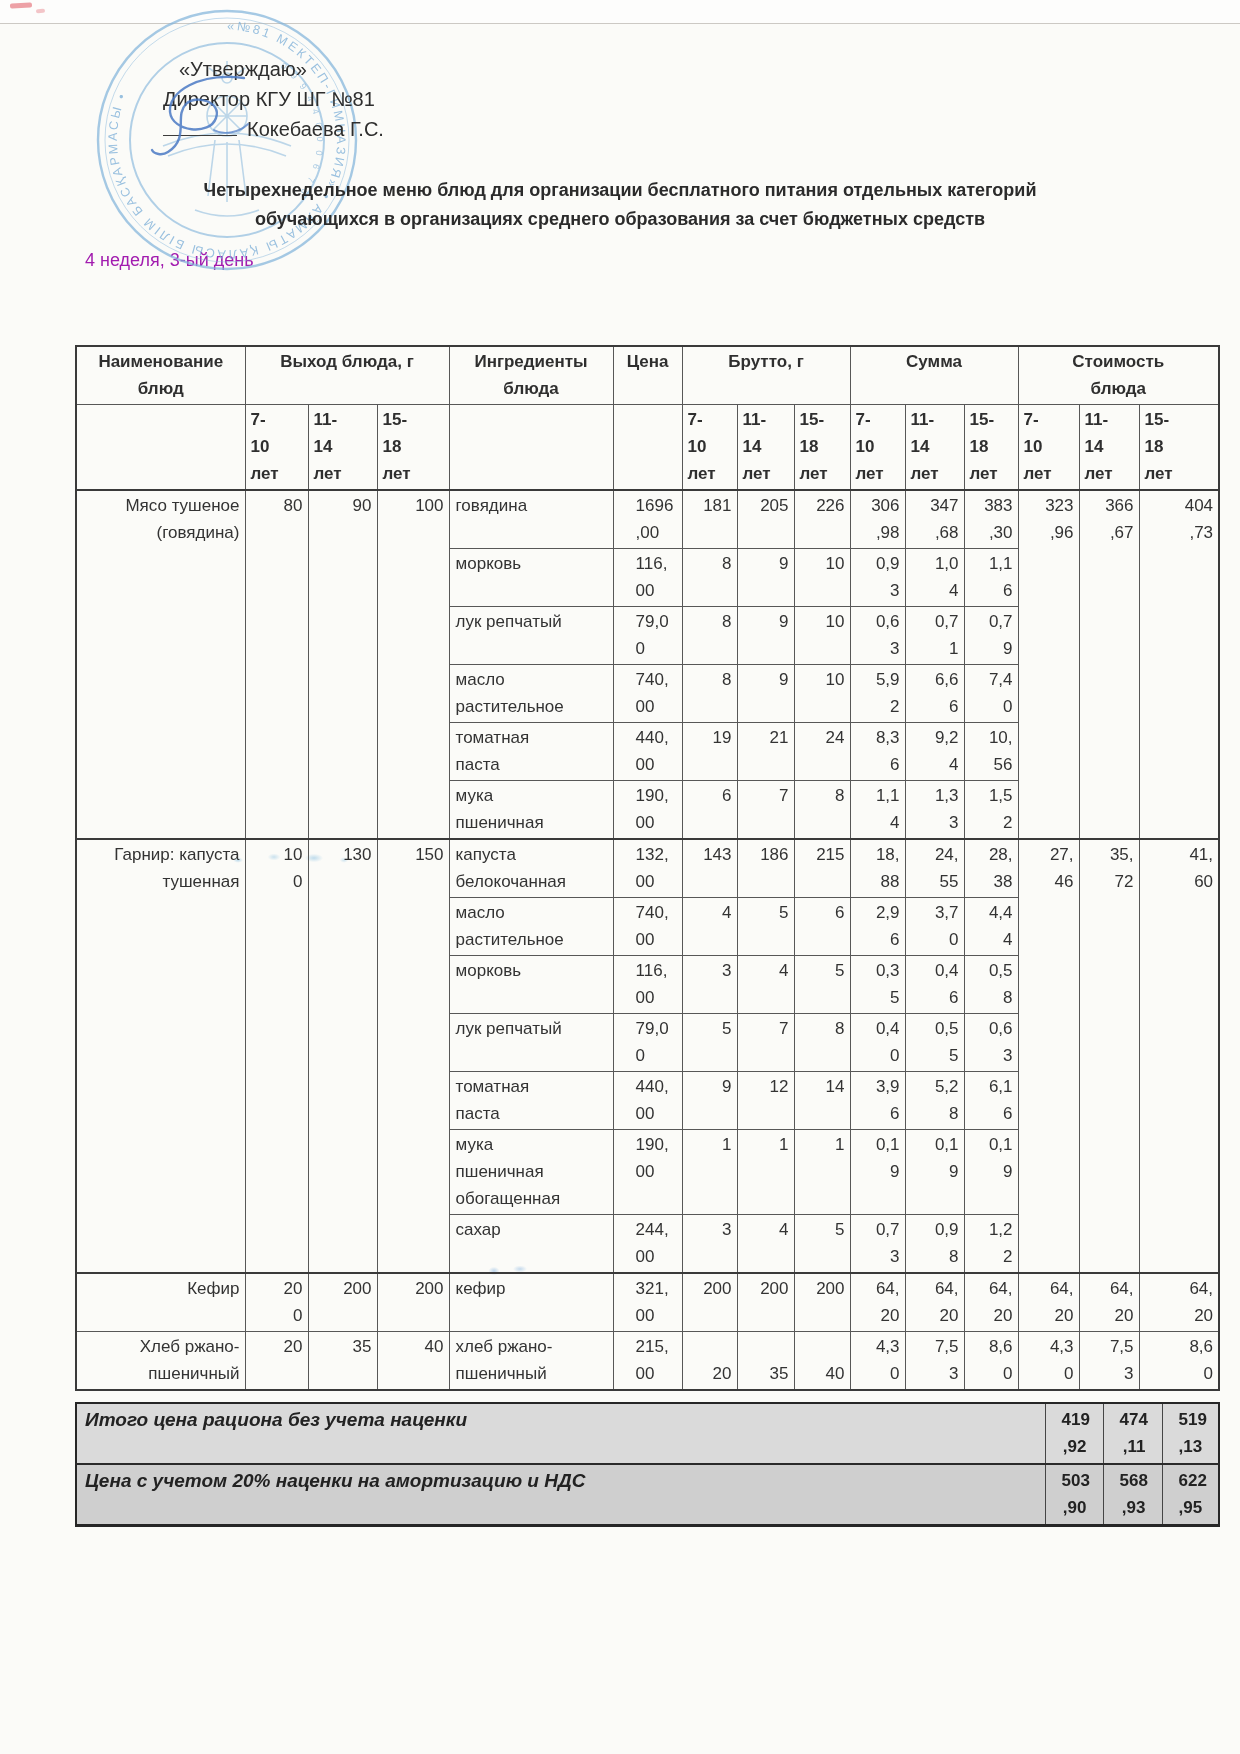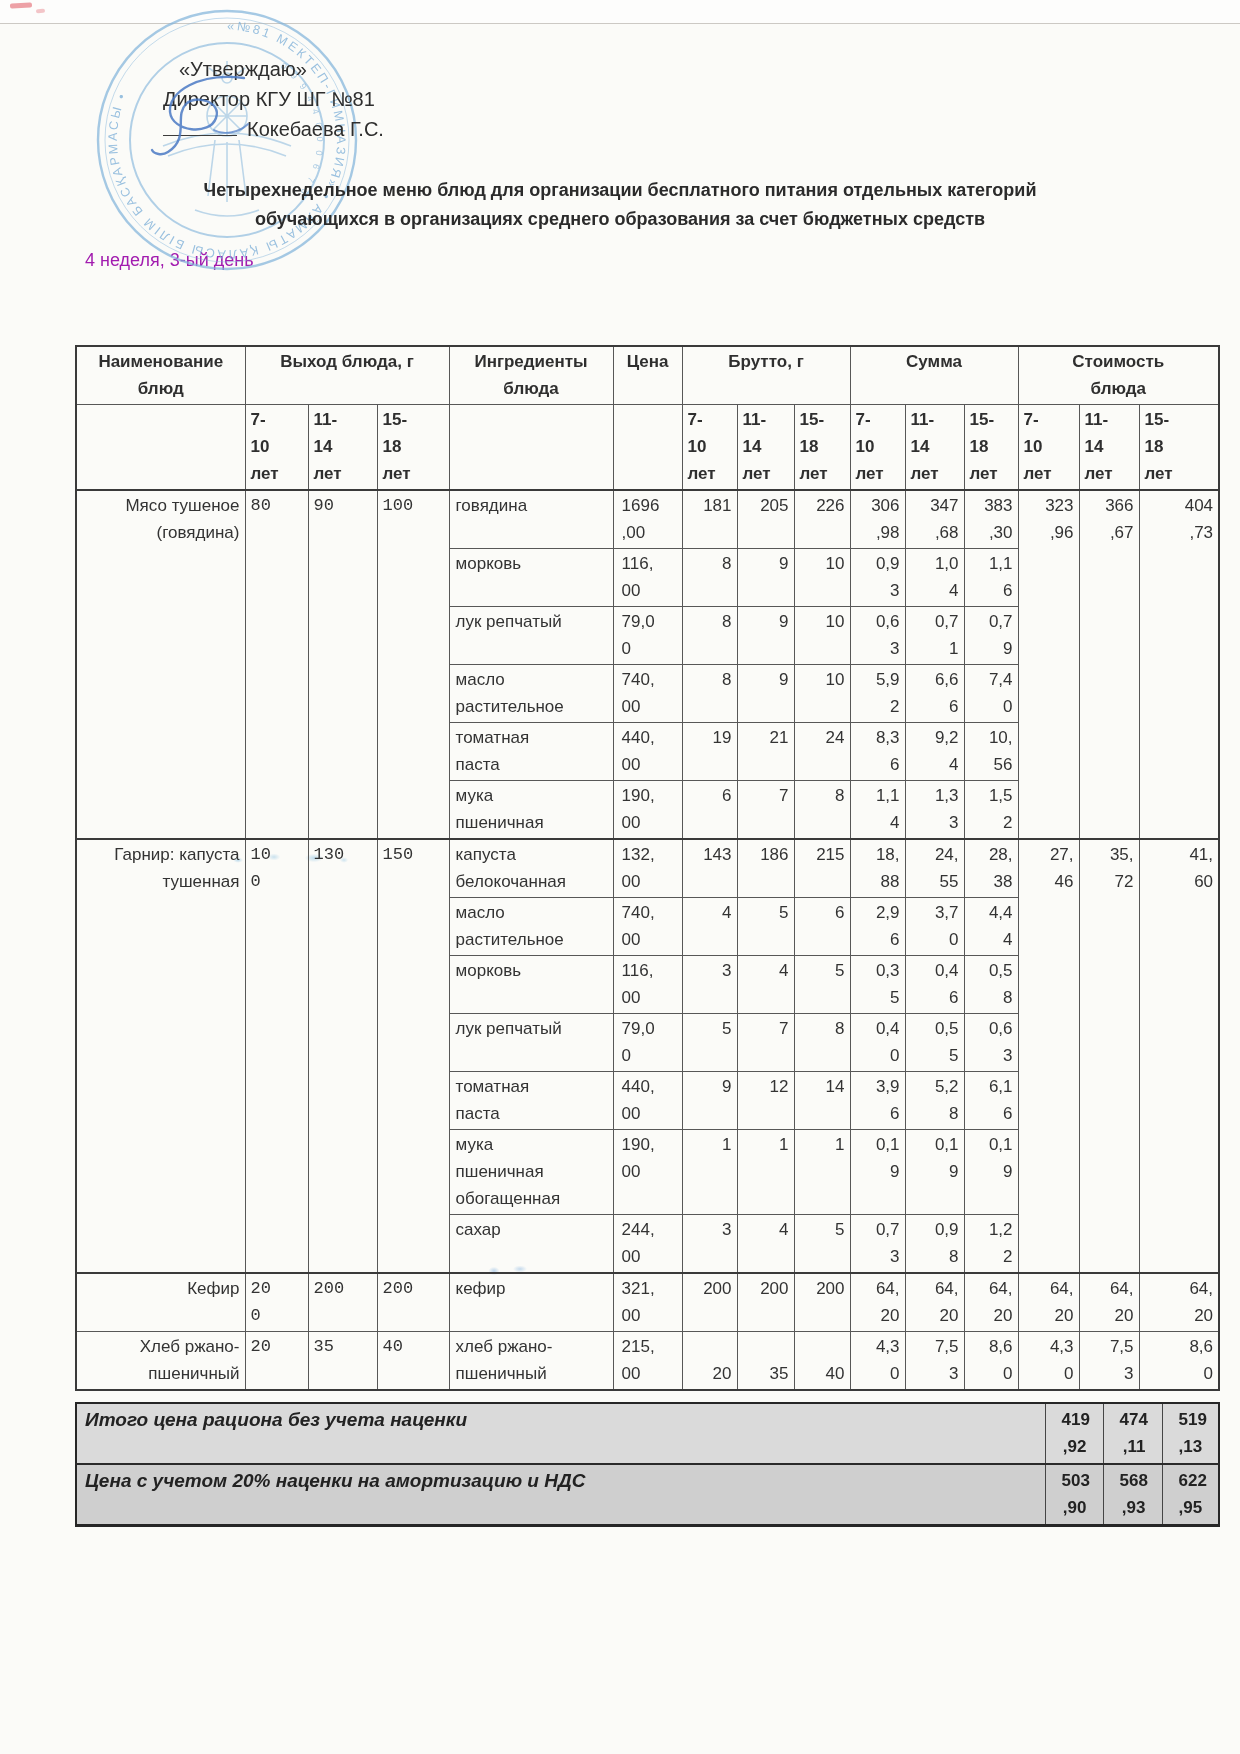--- a/index.html
+++ b/index.html
@@ -45,23 +45,23 @@
   .tbl-wrap{position:absolute;left:75px;top:345px;}
   table.menu{border-collapse:collapse;table-layout:fixed;width:1143px;
     font-size:17px;line-height:27px;color:#333;border:2px solid #3a3a3a;}
   table.menu th, table.menu td{
     border:1px solid #575757;vertical-align:top;
     padding:1px 5px 2px 5px;white-space:pre-line;overflow:hidden;}
   table.menu thead th{font-weight:bold;text-align:center;color:#2f2f2f;}
   table.menu thead tr.ages th{text-align:left;border-bottom:2px solid #3a3a3a;}
   table.menu td{text-align:right;}
   table.menu td.name{text-align:right;padding-left:6px;}
-  table.menu td.out{text-align:left;font-family:Liberation Mono, monospace;}
+  table.menu td.out{text-align:right;}
   table.menu td.ingr{text-align:left;padding-left:6px;}
-  table.menu td.price{text-align:left;padding-left:8px;}
+  table.menu td.price{text-align:left;padding-left:22px;}
   table.menu td.vb{vertical-align:bottom;}
   table.menu tr.dish-start td{border-top:2px solid #3a3a3a;}
 
   
   .totals-wrap{position:absolute;left:75px;top:1402px;}
   table.totals{border-collapse:collapse;table-layout:fixed;width:1143px;
     font-size:17px;line-height:27px;color:#222;
     border:2px solid #262626;border-bottom-width:3px;}
   table.totals td{border:1px solid #454545;vertical-align:top;padding:2px 16px 3px;white-space:pre-line;text-align:right;font-weight:600;}
   table.totals td.label{font-weight:bold;font-style:italic;font-size:19px;text-align:left;padding-left:8px;}

